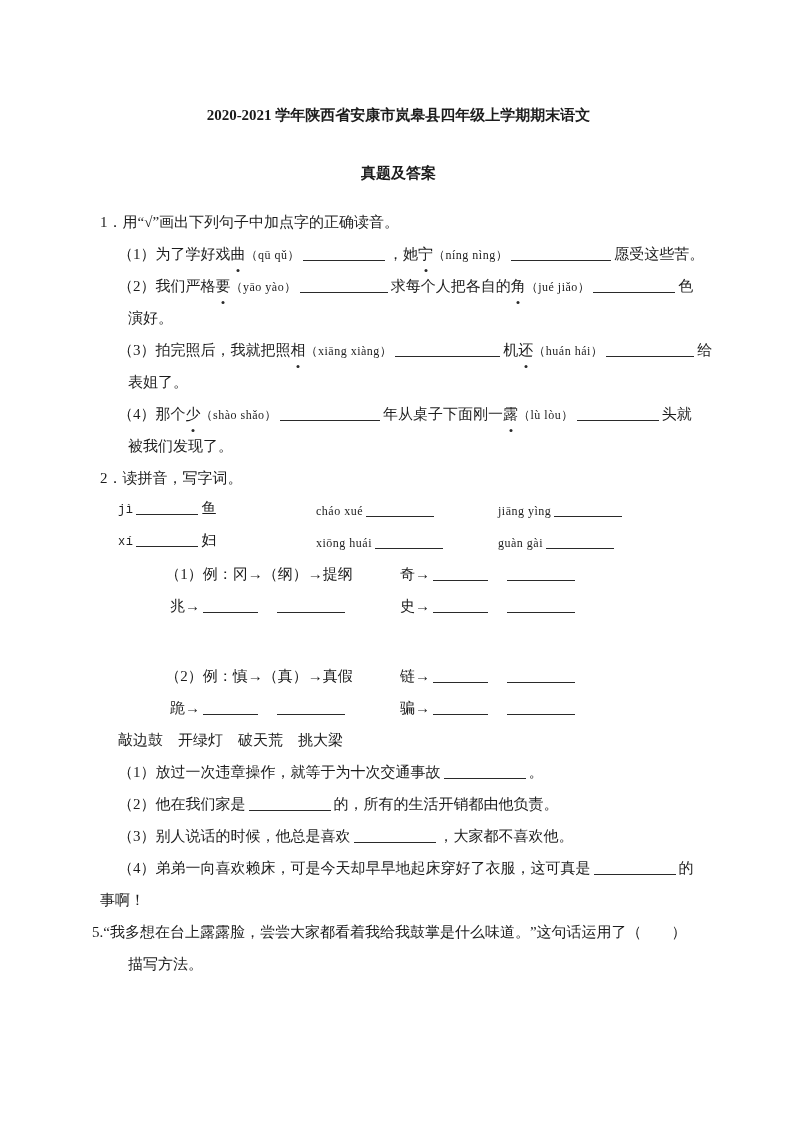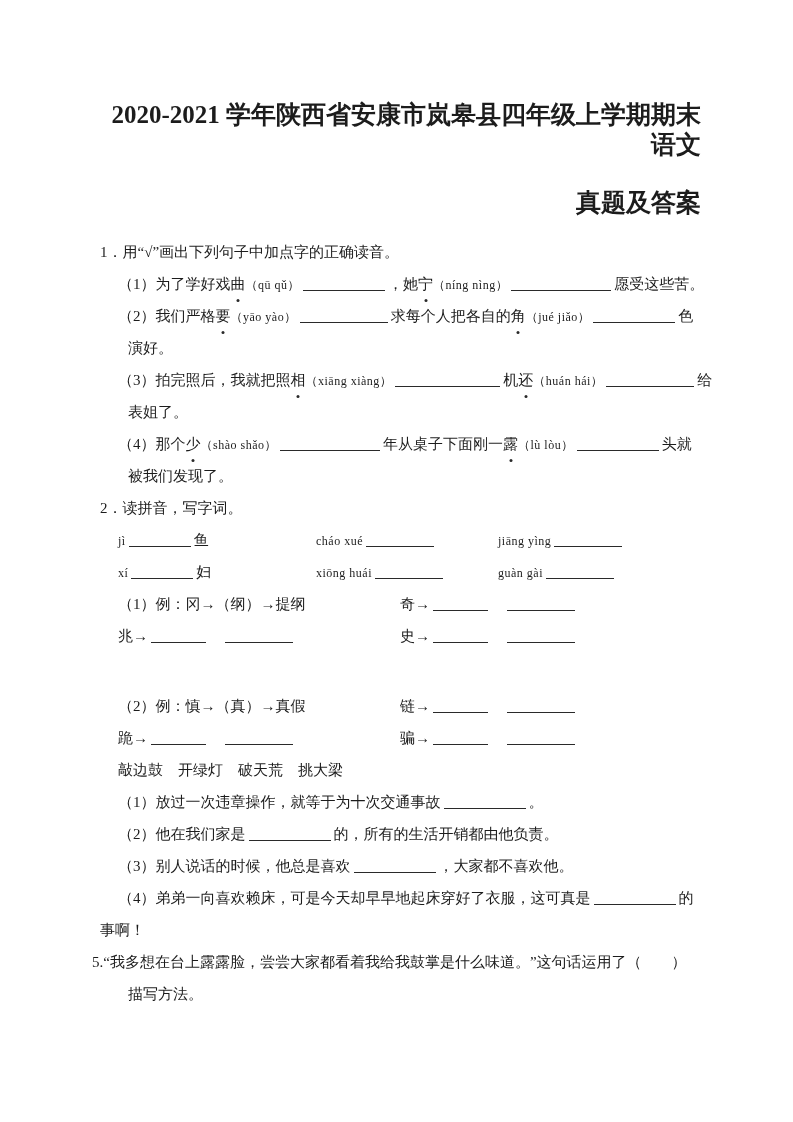--- a/index.html
+++ b/index.html
@@ -3,44 +3,44 @@
 <meta charset="utf-8">
 <style>
   * { margin: 0; padding: 0; box-sizing: border-box; }
   html, body { background: #ffffff; }
   .page {
     width: 793px; height: 1122px; background: #ffffff;
     font-family: "Liberation Serif", "DejaVu Serif", serif;
     color: #1c1c1c; font-size: 15px;
     padding: 100px 92px 0 100px; overflow: hidden; position: relative;
   }
-  .title { text-align: right; font-weight: bold; font-size: 25px; margin-bottom: 18px; margin-left: -4px; }
+  .title { text-align: center; font-weight: bold; font-size: 15px; margin-bottom: 18px; margin-left: -4px; }
   .title-line { display: block; line-height: 30px; }
   .title-line + .title-line { margin-top: 28px; }
   .line { height: 32px; line-height: 32px; white-space: nowrap; }
   .sub  { padding-left: 18px; }
   .cont { padding-left: 28px; }
   .qnum { display: inline-block; }
   .py { font-size: 12px; letter-spacing: 0.5px; }
   .dc { position: relative; display: inline-block; }
   .dc::after {
     content: ''; position: absolute; left: 50%; transform: translateX(-50%);
     bottom: -2px; width: 3px; height: 3px; border-radius: 50%; background: #2a2a2a;
   }
   .blank {
     display: inline-block; border-bottom: 1.3px solid #2a2a2a;
     height: 15px; vertical-align: -2px; margin: 0 3px;
   }
   .w55{width:55px} .w62{width:62px} .w68{width:68px}
   .w82{width:82px} .w88{width:88px} .w100{width:100px} .w105{width:105px}
   .pairgap { margin-left: 16px; }
   .q2row { display: flex; padding-left: 18px; }
-  .q2c1 { width: 198px; } .q2c2 { width: 182px; } .q2c3 { flex: 1; }
+  .q2c1 { width: 198px; font-family: Liberation Mono, monospace; } .q2c2 { width: 182px; } .q2c3 { flex: 1; }
   .q3row { display: flex; padding-left: 18px; }
-  .q3left { width: 282px; } .q3right { flex: 1; }
+  .q3left { width: 282px; text-align: center; } .q3right { flex: 1; }
   .spacer { height: 38px; }
   .q5line { margin-left: -8px; }
 </style>
 </head>
 <body>
 
 <div class="page">
 
   <h1 class="title">
     <span class="title-line">2020-2021 学年陕西省安康市岚皋县四年级上学期期末语文</span>

